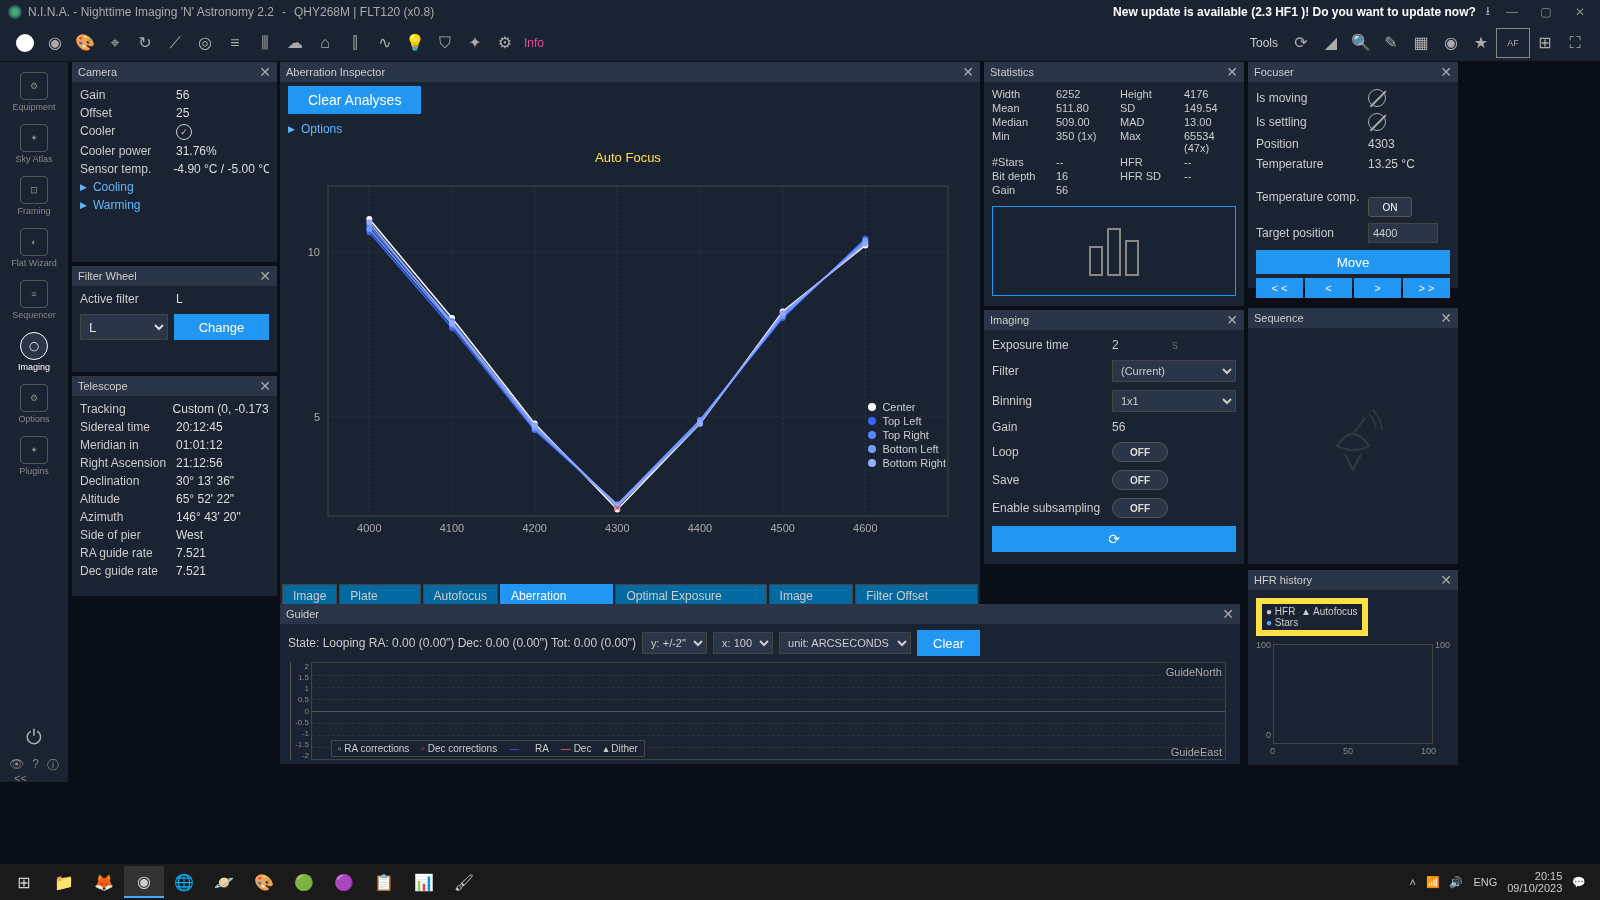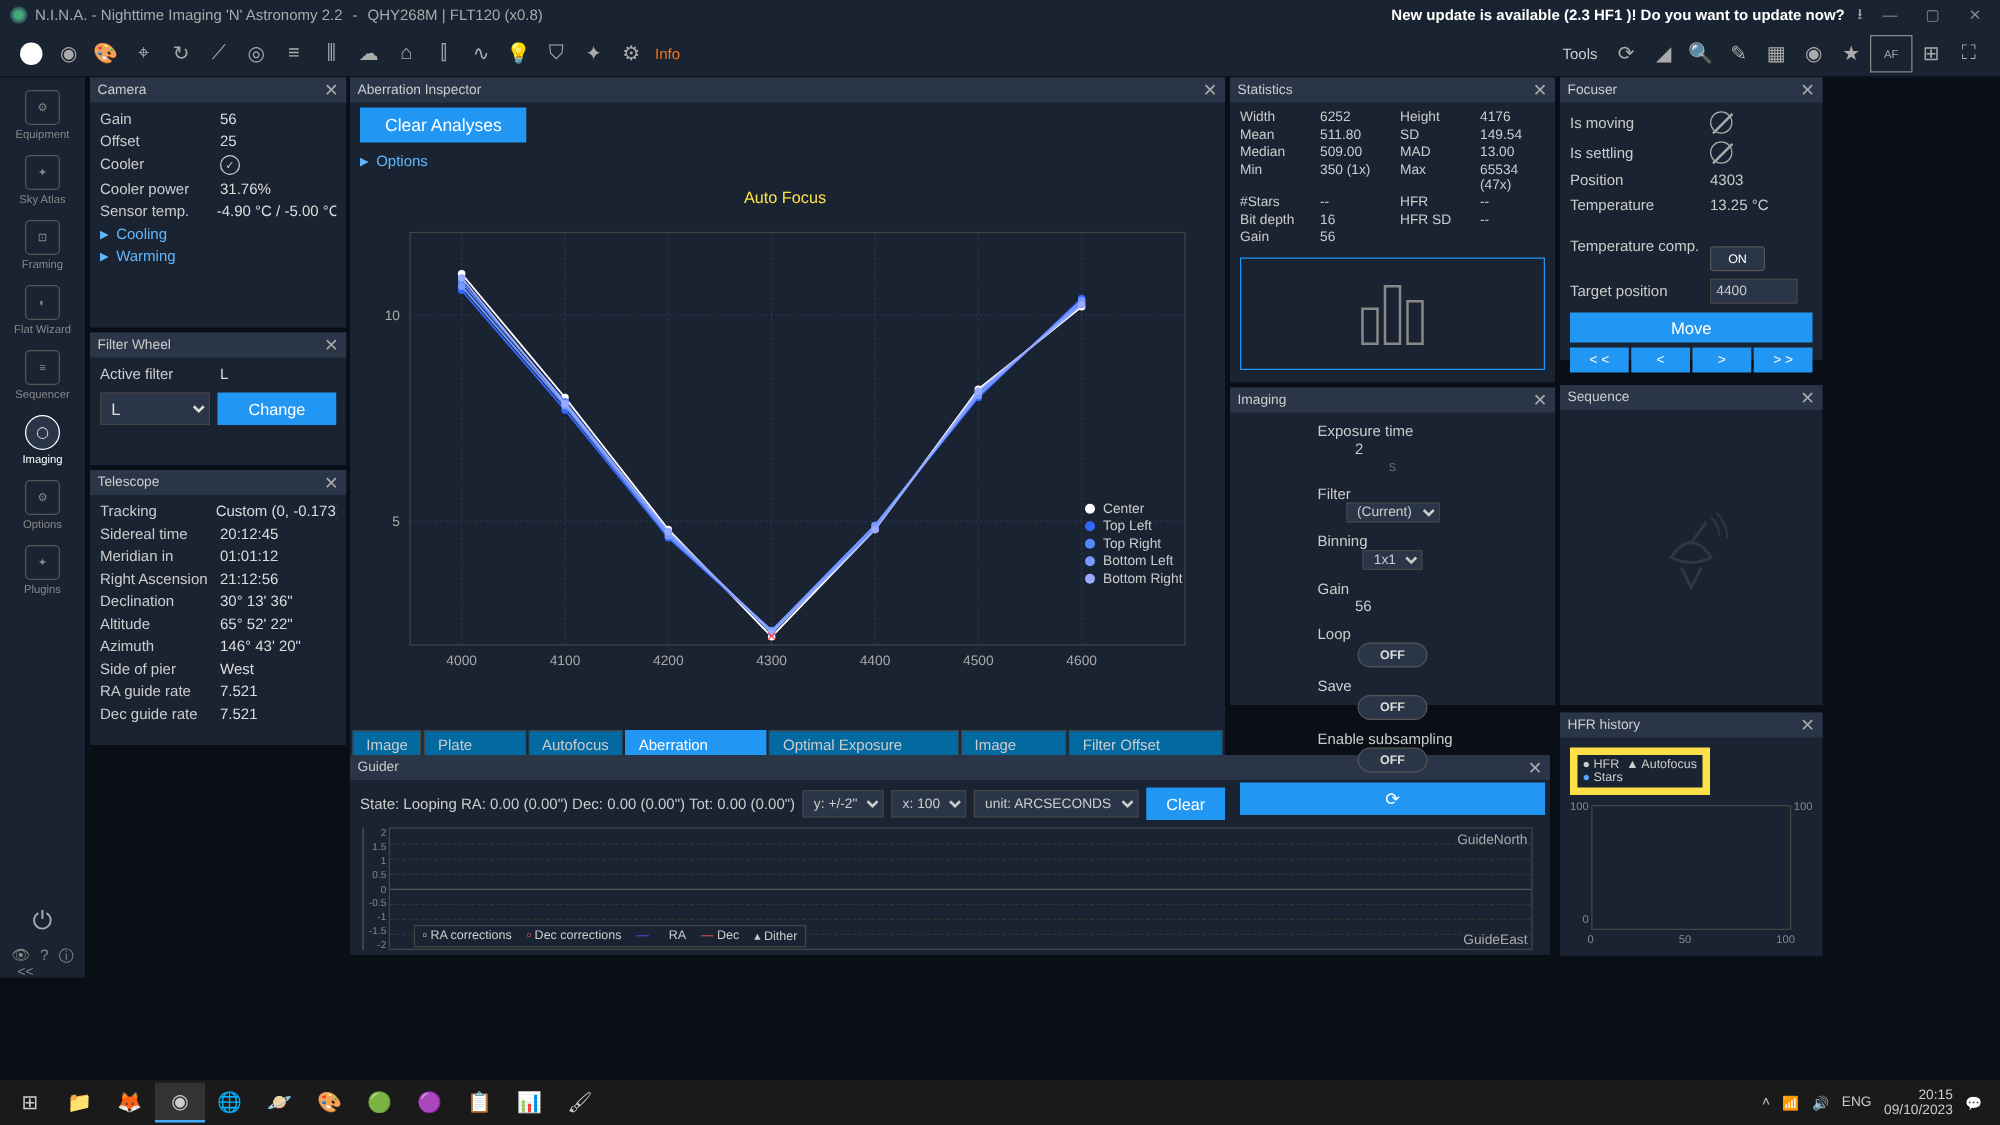--- a/index.html
+++ b/index.html
@@ -9,21 +9,21 @@
 .titlebar { height: 24px; background: #1a2332; display: flex; align-items: center; padding: 0 8px; color: #aaa; font-size: 12px; }
 .titlebar-icon { width: 14px; height: 14px; border-radius: 50%; background: radial-gradient(circle, #4a7 30%, #2a4555 70%); margin-right: 6px; }
 .titlebar-right { margin-left: auto; display: flex; align-items: center; gap: 10px; }
 .update-notice { color: #fff; font-weight: 600; font-size: 12px; }
 .win-btn { width: 24px; text-align: center; color: #888; cursor: pointer; }
 
 
 .toolbar { height: 38px; background: #1a2332; display: flex; align-items: center; padding: 0 10px; border-bottom: 1px solid #0a0e17; }
 .tool-icon { width: 30px; height: 30px; display: flex; align-items: center; justify-content: center; color: #aaa; cursor: pointer; font-size: 16px; }
 .tool-icon.circle-filled { background: #fff; border-radius: 50%; width: 18px; height: 18px; margin: 0 6px; }
-.tool-info { color: #f97316; margin-left: 4px; }
+.tool-info { color: #ec4899; margin-left: 4px; }
 .tool-right { margin-left: auto; display: flex; align-items: center; }
 
 
 .leftnav { position: absolute; left: 0; top: 62px; width: 68px; height: 720px; background: #1a2332; display: flex; flex-direction: column; align-items: center; padding-top: 4px; }
 .nav-item { width: 56px; display: flex; flex-direction: column; align-items: center; padding: 6px 0; color: #888; cursor: pointer; font-size: 9px; }
 .nav-item.active { color: #fff; }
 .nav-icon { width: 28px; height: 28px; border: 1px solid #555; border-radius: 4px; margin-bottom: 2px; display: flex; align-items: center; justify-content: center; }
 .nav-item.active .nav-icon { border-color: #fff; background: #2a3547; }
 .nav-icon.round { border-radius: 50%; }
 .nav-power { margin-top: auto; font-size: 20px; color: #aaa; padding-bottom: 8px;}
@@ -80,21 +80,21 @@
 
 .p-stats { left: 984px; top: 62px; width: 260px; height: 244px; }
 .stats-grid { display: grid; grid-template-columns: 58px 58px 58px 58px; gap: 2px 6px; font-size: 11px; padding: 2px 0;}
 .stats-grid .lbl { color: #ccc; }
 .stats-hist { border: 1.5px solid #2196F3; height: 90px; margin-top: 8px; display: flex; align-items: center; justify-content: center;}
 .hist-bars { display: flex; align-items: flex-end; gap: 4px; height: 50px;}
 .hist-bar { width: 14px; border: 2px solid #888;}
 
 
 .p-imaging { left: 984px; top: 310px; width: 260px; height: 254px; }
-.img-row { display: flex; align-items: center; padding: 4px 0; font-size: 12px; flex-direction: column;}
+.img-row { display: flex; align-items: center; padding: 4px 0; font-size: 12px;}
 .img-row .lbl { width: 120px; color: #ccc;}
 .img-select { flex: 1; background: #2a3547; border: 1px solid #444; color: #ccc; height: 22px; padding: 0 4px; font-size: 11px;}
 .img-input { width: 60px; background: transparent; border: none; color: #ccc; text-align: left; font-size: 12px;}
 .toggle { width: 56px; height: 20px; background: #2a3547; border: 1px solid #555; border-radius: 10px; display: flex; align-items: center; justify-content: center; font-size: 10px; font-weight: 600; color: #ddd; cursor: pointer;}
 .capture-btn { width: 100%; height: 26px; background: #2196F3; border: none; cursor: pointer; margin-top: 4px; display: flex; align-items: center; justify-content: center; color: #fff; font-size: 14px;}
 
 
 .p-focuser { left: 1248px; top: 62px; width: 210px; height: 226px; }
 .focuser-row { display: flex; align-items: center; padding: 3px 0; font-size: 12px;}
 .focuser-row .lbl { width: 112px; color: #ccc;}

